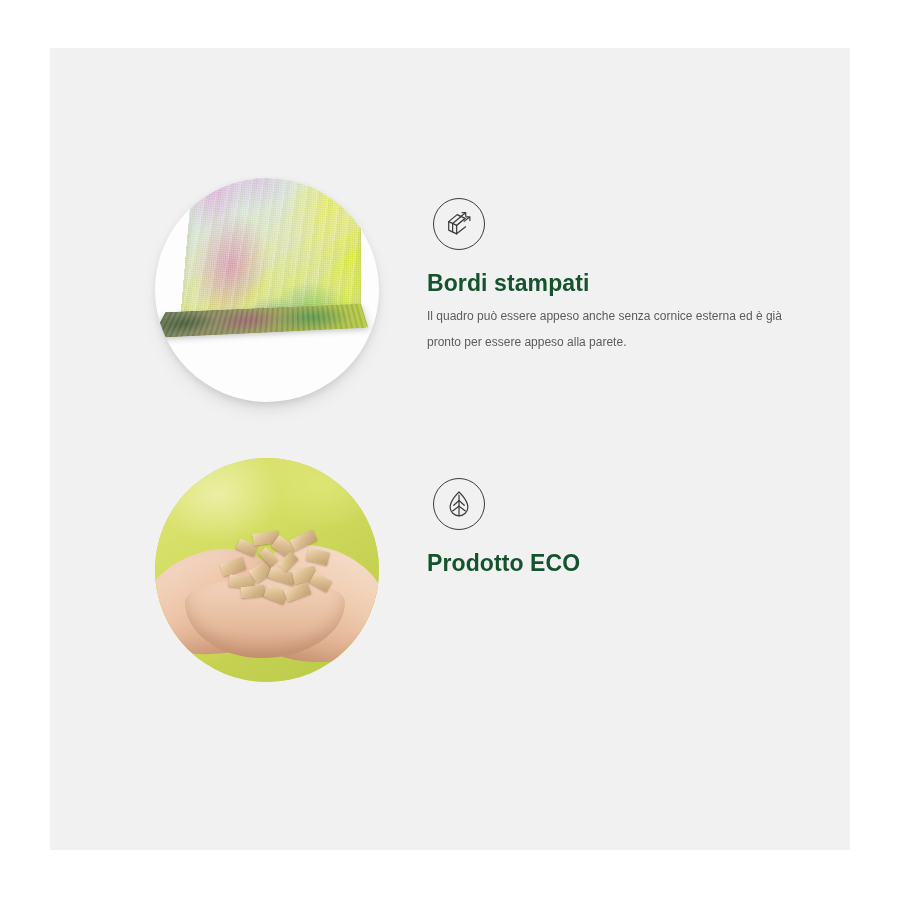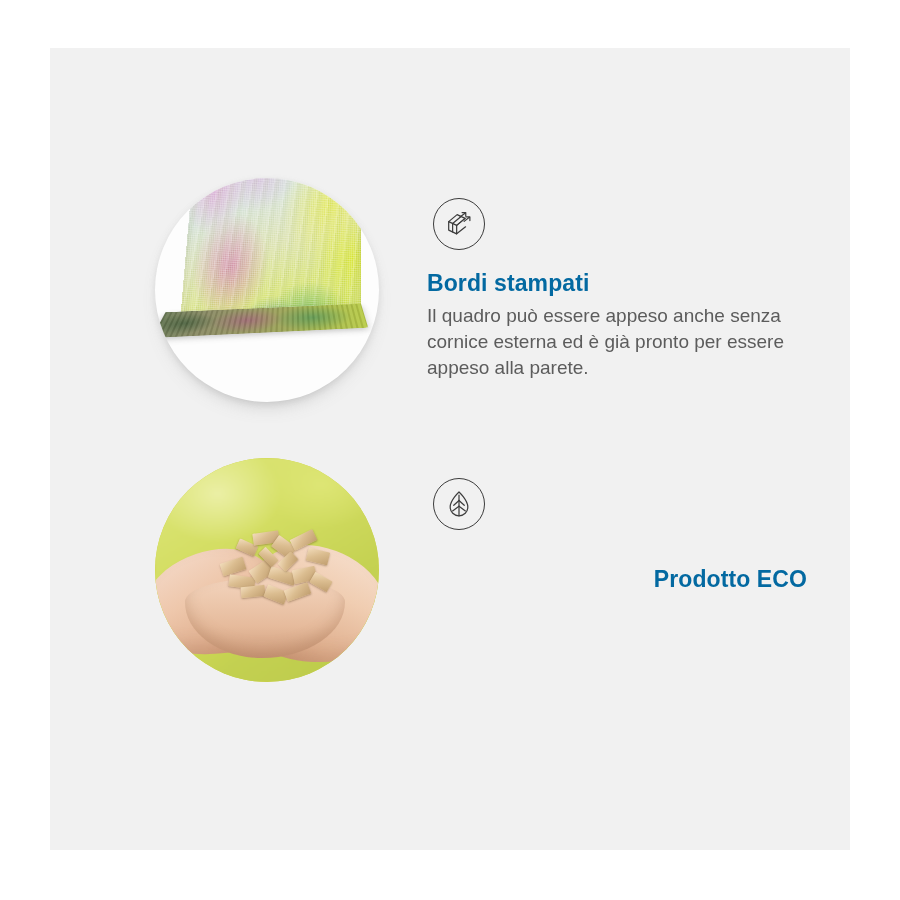--- a/index.html
+++ b/index.html
@@ -209,32 +209,32 @@
     justify-content: center;
   }
 
   
   .text-block {
     position: absolute;
     left: 377px;
     width: 380px;
   }
   #text-edges { top: 92px; }
-  #text-eco   { top: 108px; text-align: right; }
+  #text-eco   { top: 92px; }
 
   .feature-title {
     margin: 0 0 6px 0;
     font-size: 23px;
     font-weight: 600;
-    color: #0369a1;
+    color: #14532d;
     letter-spacing: .1px;
   }
   .feature-desc {
     margin: 0;
-    font-size: 19px;
+    font-size: 12px;
     line-height: 26px;
     color: #5c5c5c;
     font-weight: 400;
   }
 </style>
 </head>
 <body>
 
 <div id="page">
 

